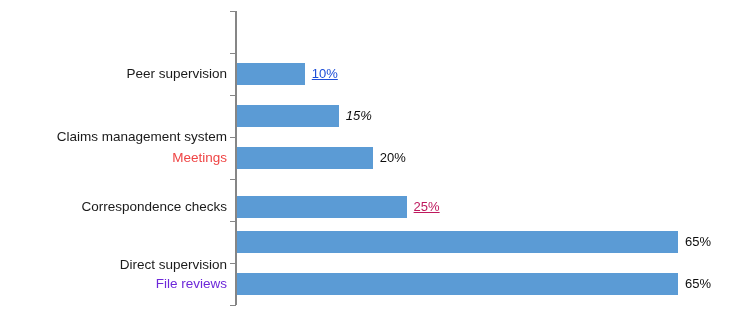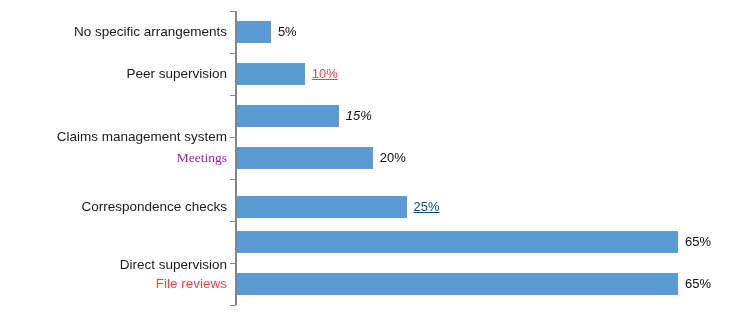--- a/index.html
+++ b/index.html
@@ -97,70 +97,63 @@
 
     <div class="tick" style="top: 11px; background: rgb(134, 134, 134);"></div>
     <div class="tick" style="top: 53px; background: rgb(134, 134, 134);"></div>
     <div class="tick" style="top: 95px; background: rgb(134, 134, 134);"></div>
     <div class="tick" style="top: 137px; background: rgb(134, 134, 134);"></div>
     <div class="tick" style="top: 179px; background: rgb(134, 134, 134);"></div>
     <div class="tick" style="top: 221px; background: rgb(134, 134, 134);"></div>
     <div class="tick" style="top: 263px; background: rgb(134, 134, 134);"></div>
     <div class="tick" style="top: 305px; background: rgb(134, 134, 134);"></div>
 
-    <div class="row" style="top:11px;">
-      <div class="cat-label" style="color: rgb(26, 26, 26);">No specific arrangements</div>
-      <div class="bar-wrap">
-        <div class="bar" style="width: 33.9px; background: rgb(91, 155, 213);"></div>
-        <div class="value-label" style="color: rgb(13, 13, 13);">5%</div>
-      </div>
-    </div>
 
     <div class="row" style="top:53px;padding-left:31px;">
       <div class="cat-label" style="color: rgb(26, 26, 26);">Peer supervision</div>
       <div class="bar-wrap">
         <div class="bar" style="width: 67.8px; background: rgb(91, 155, 213);"></div>
-        <div class="value-label" style="color: #ef4444; text-decoration: underline;">10%</div>
+        <div class="value-label" style="color: #1d4ed8; text-decoration: underline;">10%</div>
       </div>
     </div>
 
     <div class="row" style="top:95px;">
       <div class="cat-label" style="color: rgb(26, 26, 26); margin-top: 42px;">Claims management system</div>
       <div class="bar-wrap">
         <div class="bar" style="width: 101.8px; background: rgb(91, 155, 213);"></div>
         <div class="value-label" style="color: rgb(13, 13, 13); font-style: italic;">15%</div>
       </div>
     </div>
 
     <div class="row" style="top:137px;">
-      <div class="cat-label" style="color: #a21caf; font-family: Liberation Serif, serif;">Meetings</div>
+      <div class="cat-label" style="color: #ef4444;">Meetings</div>
       <div class="bar-wrap">
         <div class="bar" style="width: 135.7px; background: rgb(91, 155, 213);"></div>
         <div class="value-label" style="color: rgb(13, 13, 13);">20%</div>
       </div>
     </div>
 
     <div class="row" style="top:186px;">
       <div class="cat-label" style="color: rgb(26, 26, 26);">Correspondence checks</div>
       <div class="bar-wrap">
         <div class="bar" style="width: 169.6px; background: rgb(91, 155, 213);"></div>
-        <div class="value-label" style="color: #0c4a6e; text-decoration: underline;">25%</div>
+        <div class="value-label" style="color: #be185d; text-decoration: underline;">25%</div>
       </div>
     </div>
 
     <div class="row" style="top:221px;">
       <div class="cat-label" style="color: rgb(26, 26, 26); margin-top: 46px;">Direct supervision</div>
       <div class="bar-wrap">
         <div class="bar" style="width: 441px; background: rgb(91, 155, 213);"></div>
         <div class="value-label" style="color: rgb(13, 13, 13);">65%</div>
       </div>
     </div>
 
     <div class="row" style="top:263px;">
-      <div class="cat-label" style="color: #ef4444;">File reviews</div>
+      <div class="cat-label" style="color: #6d28d9;">File reviews</div>
       <div class="bar-wrap">
         <div class="bar" style="width: 441px; background: rgb(91, 155, 213);"></div>
         <div class="value-label" style="color: rgb(13, 13, 13);">65%</div>
       </div>
     </div>
 
   </div>
 </div>
 
 </body></html>

